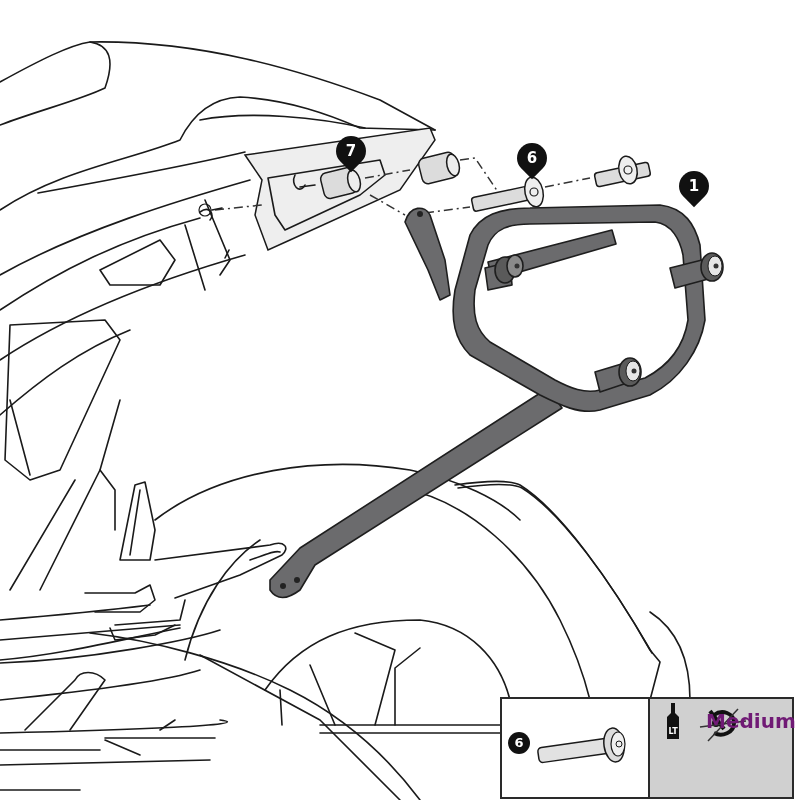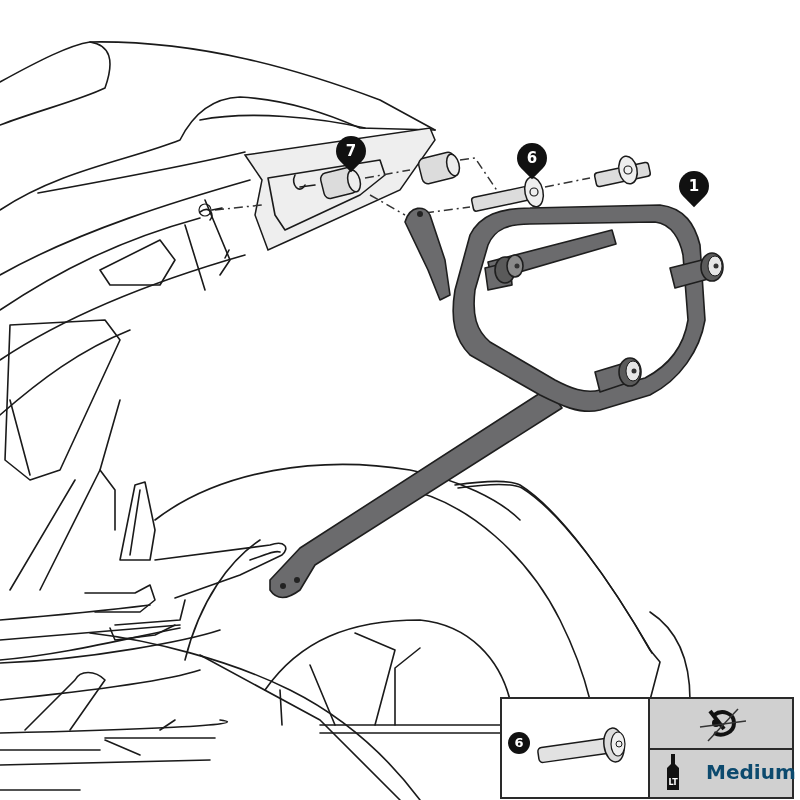--- a/index.html
+++ b/index.html
@@ -9,25 +9,25 @@
     .thin { fill:none; stroke:#1a1a1a; stroke-width:1.2; }
     .dash { fill:none; stroke:#333; stroke-width:1.5; stroke-dasharray:9 4 2 4; }
     .steel { fill:#6b6b6d; stroke:#1e1e1e; stroke-width:1.6; stroke-linejoin:round; }
     .light { fill:#dcdcdc; stroke:#1a1a1a; stroke-width:1.5; }
     .pale { fill:#eeeeee; stroke:#1a1a1a; stroke-width:1.5; }
     .callout { position:absolute; width:30px; height:38px; }
     .callout .pin { position:absolute; left:0; top:0; width:30px; height:30px; background:#111; border-radius:50% 50% 50% 0; transform:rotate(-45deg); }
     .callout .num { position:absolute; left:0; top:4px; width:30px; text-align:center; color:#fff; font-weight:bold; font-size:15px; line-height:22px; font-family:"DejaVu Sans", sans-serif; }
     #legend { position:absolute; left:500px; top:697px; width:290px; height:98px; border:2px solid #2a2a2a; background:#fff; display:flex; }
     #legend .left { width:146px; height:100%; border-right:2px solid #2a2a2a; position:relative; }
-    #legend .right { flex:1; display:flex; flex-direction:column; background:#d0d0d0; }
+    #legend .right { flex:1; display:flex; background:#d0d0d0; }
     #legend .r-top { height:50%; border-bottom:2px solid #2a2a2a; position:relative; }
     #legend .r-bot { flex:1; position:relative; display:flex; align-items:center; }
     #legend .badge { position:absolute; left:6px; top:33px; width:22px; height:22px; border-radius:50%; background:#111; color:#fff; font-size:13px; font-weight:bold; text-align:center; line-height:22px; }
-    #legend .medium { position:absolute; left:56px; top:10px; font-size:20px; font-weight:bold; color:#0c4a6e; font-family:"DejaVu Sans", sans-serif; }
+    #legend .medium { position:absolute; left:56px; top:10px; font-size:20px; font-weight:bold; color:#701a75; font-family:"DejaVu Sans", sans-serif; }
   </style>
 </head>
 <body>
 
 <svg id="art" viewBox="0 0 800 800" xmlns="http://www.w3.org/2000/svg">
 
   <g>
     <path class="line" d="M0 82 C40 60 70 45 90 42 C200 40 300 70 380 100 L435 130"></path>
     <path class="line" d="M0 125 C40 110 80 100 105 88 C115 60 110 45 90 42"></path>
     <path class="line" d="M0 210 C60 170 130 160 180 140 C195 110 215 98 240 97 C290 100 330 115 360 128 L435 130"></path>

